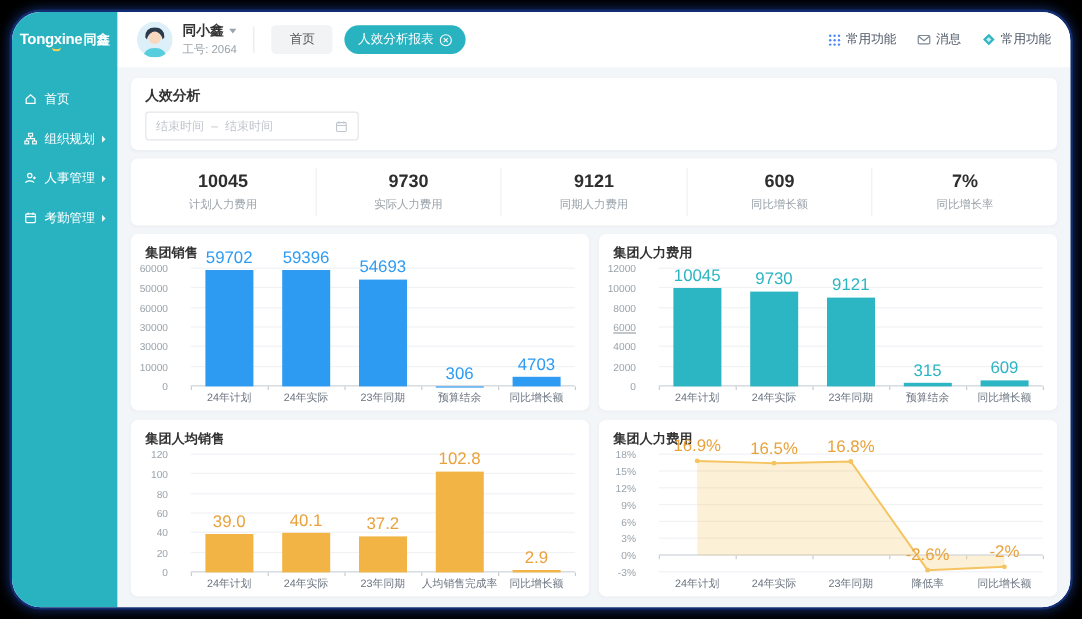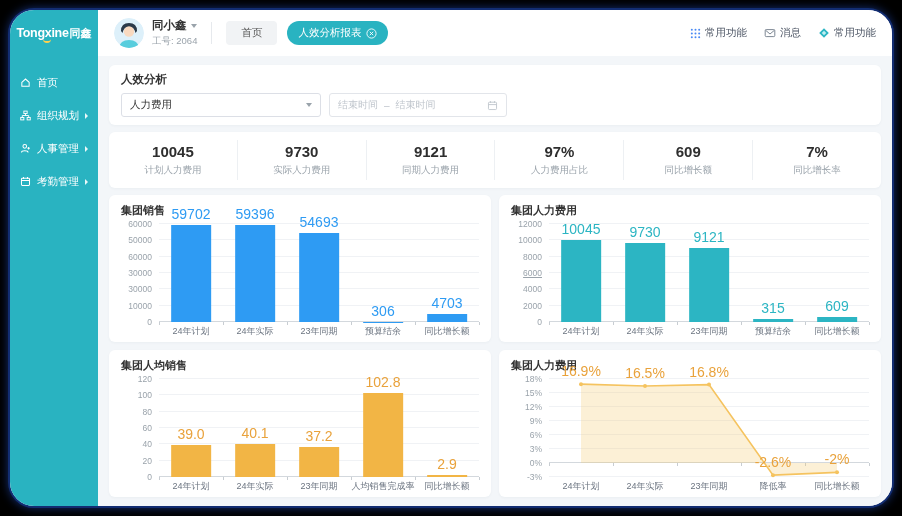--- a/index.html
+++ b/index.html
@@ -65,21 +65,21 @@
   .stat:not(:first-child) { border-left:1px solid #edf0f3; }
   .stat-value { font-size:15px; font-weight:bold; color:#2e2e2e; }
   .stat-label { font-size:9.5px; color:#9aa3ab; margin-top:4px; }
 
   .charts { flex:1; display:grid; grid-template-columns:1fr 1fr;
     grid-template-rows:1fr 1fr; gap:8px; min-height:0; }
   .chart-card { padding:8px 12px 6px; display:flex; flex-direction:column; min-height:0; }
   .chart-title { font-size:11px; font-weight:bold; color:#333; flex-shrink:0;font-family:Liberation Mono, monospace; }
   .chart-body { flex:1; display:flex; margin-top:6px; min-height:0; }
   .yaxis { width:38px; position:relative; flex-shrink:0; }
-  .ytick { position:absolute; right:7px; transform:translateY(50%); font-size:8.5px; color:#9aa3ab; }
+  .ytick { position:absolute; right:19px; transform:translateY(50%); font-size:8.5px; color:#9aa3ab; }
   .plot { flex:1; position:relative; }
   .gridline { position:absolute; left:0; right:0; height:1px; background:#f0f2f5; }
   .zeroline { position:absolute; left:0; right:0; height:1px; background:#d3d8dd; }
   .xtick { position:absolute; width:1px; height:3px; background:#c8cdd2; }
   .bar { position:absolute; transform:translateX(-50%); }
   .ptlabel { position:absolute; transform:translateX(-50%); font-size:14px; white-space:nowrap; }
   .xlabels { height:14px; display:flex; flex-shrink:0; margin-left:38px; }
   .xlabel { flex:1; text-align:center; font-size:9px; color:#6b7480; margin-top:3px;
     white-space:nowrap; overflow:hidden; }
   .plot svg { position:absolute; inset:0; overflow:visible; }
@@ -189,24 +189,20 @@
           <span>常用功能</span>
         </div>
       </div>
     </div>
 
     <div class="main">
 
       <div class="card filter-card">
         <div class="filter-title">人效分析</div>
         <div class="filter-controls">
-          <div class="select-box">
-            <span>人力费用</span>
-            <span class="caret"></span>
-          </div>
           <div class="date-box">
             <span>结束时间</span>
             <span>–</span>
             <span>结束时间</span>
             <svg width="11" height="11" viewBox="0 0 12 12" fill="none" stroke="#c0c6cd" stroke-width="1">
                 <rect x="1.6" y="2.4" width="8.8" height="8" rx="1"></rect>
                 <path d="M1.6 5 H10.4 M3.8 1.2 V3.2 M8.2 1.2 V3.2"></path>
               </svg>
           </div>
         </div>
@@ -217,24 +213,20 @@
           <div class="stat-value">10045</div>
           <div class="stat-label">计划人力费用</div>
         </div>
         <div class="stat">
           <div class="stat-value">9730</div>
           <div class="stat-label">实际人力费用</div>
         </div>
         <div class="stat">
           <div class="stat-value">9121</div>
           <div class="stat-label">同期人力费用</div>
-        </div>
-        <div class="stat">
-          <div class="stat-value">97%</div>
-          <div class="stat-label">人力费用占比</div>
         </div>
         <div class="stat">
           <div class="stat-value">609</div>
           <div class="stat-label">同比增长额</div>
         </div>
         <div class="stat">
           <div class="stat-value">7%</div>
           <div class="stat-label">同比增长率</div>
         </div>
       </div>

